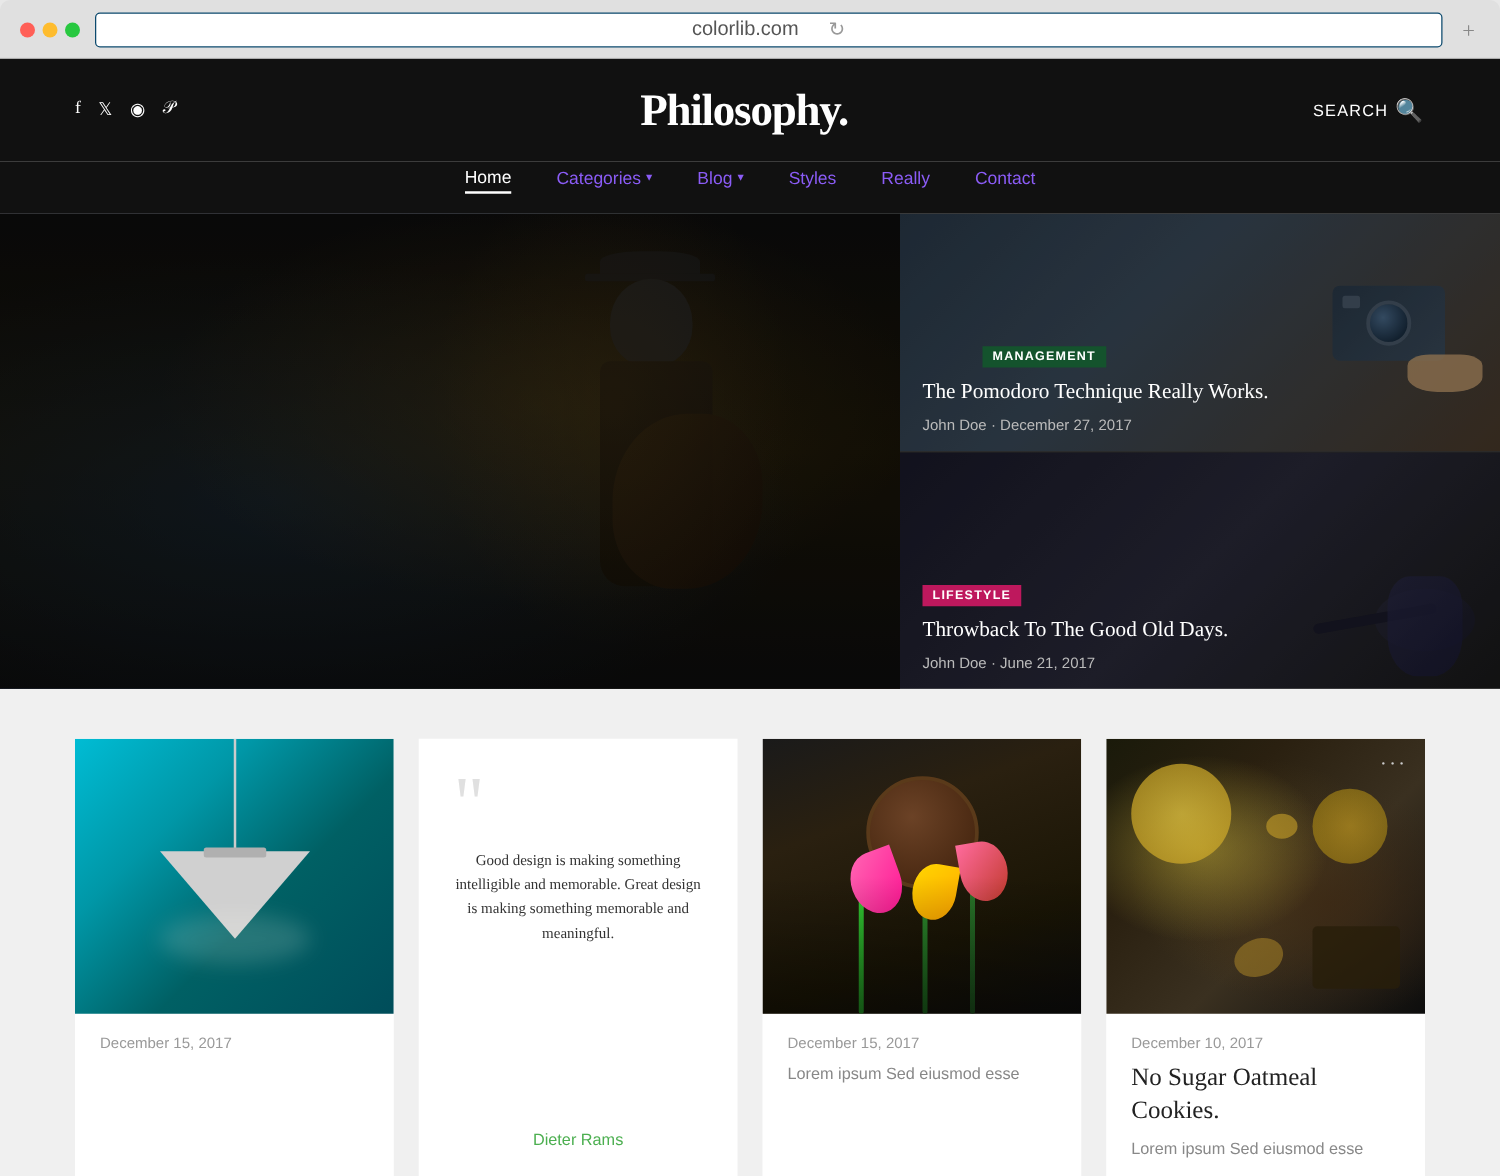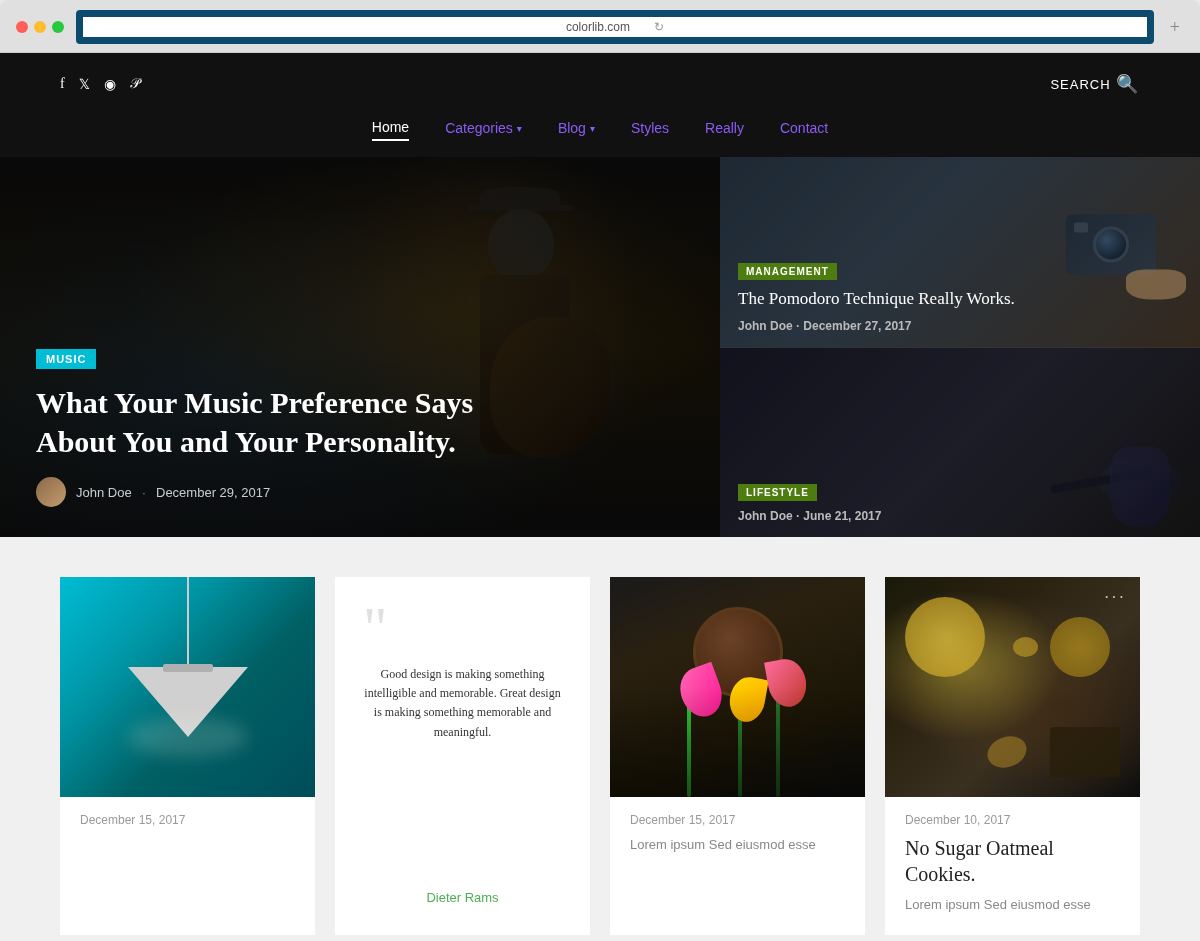--- a/index.html
+++ b/index.html
@@ -16,25 +16,25 @@
     .traffic-lights { display: flex; gap: 6px; }
     .traffic-light { width: 12px; height: 12px; border-radius: 50%; }
     .tl-red { background: #ff5f57; }
     .tl-yellow { background: #febc2e; }
     .tl-green { background: #28c840; }
     .address-bar {
       flex: 1;
       background: white;
       border-radius: 4px;
       padding: 3px 10px;
-      font-size: 12px;
+      font-size: 16px;
       font-family: Arial, sans-serif;
       color: #555;
       text-align: center;
-      border: 7px solid #0c4a6e;
+      border: 1px solid #0c4a6e;
       display: flex;
       align-items: center;
       justify-content: center;
       gap: 24px;
     }
     .new-tab-btn { font-size: 18px; color: #888; cursor: pointer; padding: 0 4px; }
 
     
     .website { background: white; }
 
@@ -164,24 +164,24 @@
     .side-badge {
       display: inline-block;
       color: white;
       font-size: 10px;
       font-family: Arial, sans-serif;
       font-weight: bold;
       padding: 3px 8px;
       letter-spacing: 1px;
       margin-bottom: 8px;
     }
-    .side-badge-green { background: #4d7c0f; }
-    .side-badge-teal { background: #4d7c0f; }
+    .side-badge-green { background: #14532d; margin-left: 48px; }
+    .side-badge-teal { background: #be185d; }
     .side-title { font-size: 17px; color: white; font-family: Georgia, serif; line-height: 1.3; margin-bottom: 8px; }
-    .side-meta { color: #bbb; font-size: 12px; font-family: Arial, sans-serif; font-weight: bold; }
+    .side-meta { color: #bbb; font-size: 12px; font-family: Arial, sans-serif; }
 
     
     .cards-section {
       background: #f0f0f0;
       padding: 40px 60px;
       display: grid;
       grid-template-columns: 1fr 1fr 1fr 1fr;
       gap: 20px;
     }
     .card {
@@ -313,20 +313,21 @@
       <a class="social-icon">
         <span>𝕏</span>
       </a>
       <a class="social-icon">
         <span>◉</span>
       </a>
       <a class="social-icon">
         <span>𝒫</span>
       </a>
     </div>
+    <div class="site-title">Philosophy.</div>
     <div class="search-area">
       <span>SEARCH</span>
       <span style="font-size:18px;">🔍</span>
     </div>
   </header>
 
   <nav class="site-nav">
     <a class="nav-item active">
       <span>Home</span>
     </a>
@@ -361,30 +362,20 @@
 
         <div style="position:absolute; top:52px; right:106px; width:66px; height:70px; background:#222; border-radius:50% 50% 45% 45%;"></div>
 
         <div style="position:absolute; top:118px; right:90px; width:90px; height:180px; background:linear-gradient(180deg,#1e1810,#141008); border-radius:8px 8px 20px 20px;"></div>
 
         <div style="position:absolute; top:160px; right:50px; width:120px; height:140px; background:linear-gradient(135deg,#2a1f0f,#1a1008); border-radius:50% 40% 50% 40%; opacity:0.9;"></div>
 
         <div style="position:absolute; inset:0; background:radial-gradient(ellipse at 50% 40%, rgba(80,60,20,0.3) 0%, transparent 60%);"></div>
       </div>
       <div class="hero-overlay"></div>
-      <div class="hero-content">
-        <div class="hero-category-badge">MUSIC</div>
-        <h1 class="hero-title">What Your Music Preference Says About You and Your Personality.</h1>
-        <div class="hero-meta">
-          <div class="hero-avatar"></div>
-          <span>John Doe</span>
-          <span class="meta-dot">·</span>
-          <span>December 29, 2017</span>
-        </div>
-      </div>
     </div>
 
     <div class="hero-sidebar">
 
       <div class="hero-side-card">
         <div class="side-card-bg side-card-bg-1">
 
           <div style="position:absolute; right:24px; top:50%; transform:translateY(-50%); width:110px; height:75px;">
             <div style="width:90px; height:60px; background:linear-gradient(135deg,#2a3a4a,#3a4a5a); border-radius:6px; position:relative;">
               <div style="position:absolute; top:50%; left:50%; transform:translate(-50%,-50%); width:36px; height:36px; border-radius:50%; background:radial-gradient(circle at 35% 35%, #4a6a8a, #0a1a2a); border:3px solid #4a5a6a;"></div>
@@ -411,20 +402,21 @@
 
           <div style="position:absolute; right:20px; bottom:10px; width:130px; height:80px;">
             <div style="width:80px; height:50px; background:linear-gradient(135deg,#2a2a3a,#1a1a2a); border-radius:50%; position:absolute; right:0; top:10px; opacity:0.8;"></div>
             <div style="width:100px; height:8px; background:#1a1a2a; position:absolute; left:0; top:30px; transform:rotate(-10deg); border-radius:4px;"></div>
             <div style="position:absolute; right:10px; top:0; width:60px; height:80px; background:linear-gradient(135deg,#2a2a4a,#1a1a3a); border-radius:30% 30% 40% 40%; opacity:0.7;"></div>
           </div>
         </div>
         <div class="side-card-overlay"></div>
         <div class="side-card-content">
           <div class="side-badge side-badge-teal">LIFESTYLE</div>
+          <div class="side-title">Throwback To The Good Old Days.</div>
           <div class="side-meta">
             <span>John Doe</span>
             <span>·</span>
             <span>June 21, 2017</span>
           </div>
         </div>
       </div>
 
     </div>
   </section>

